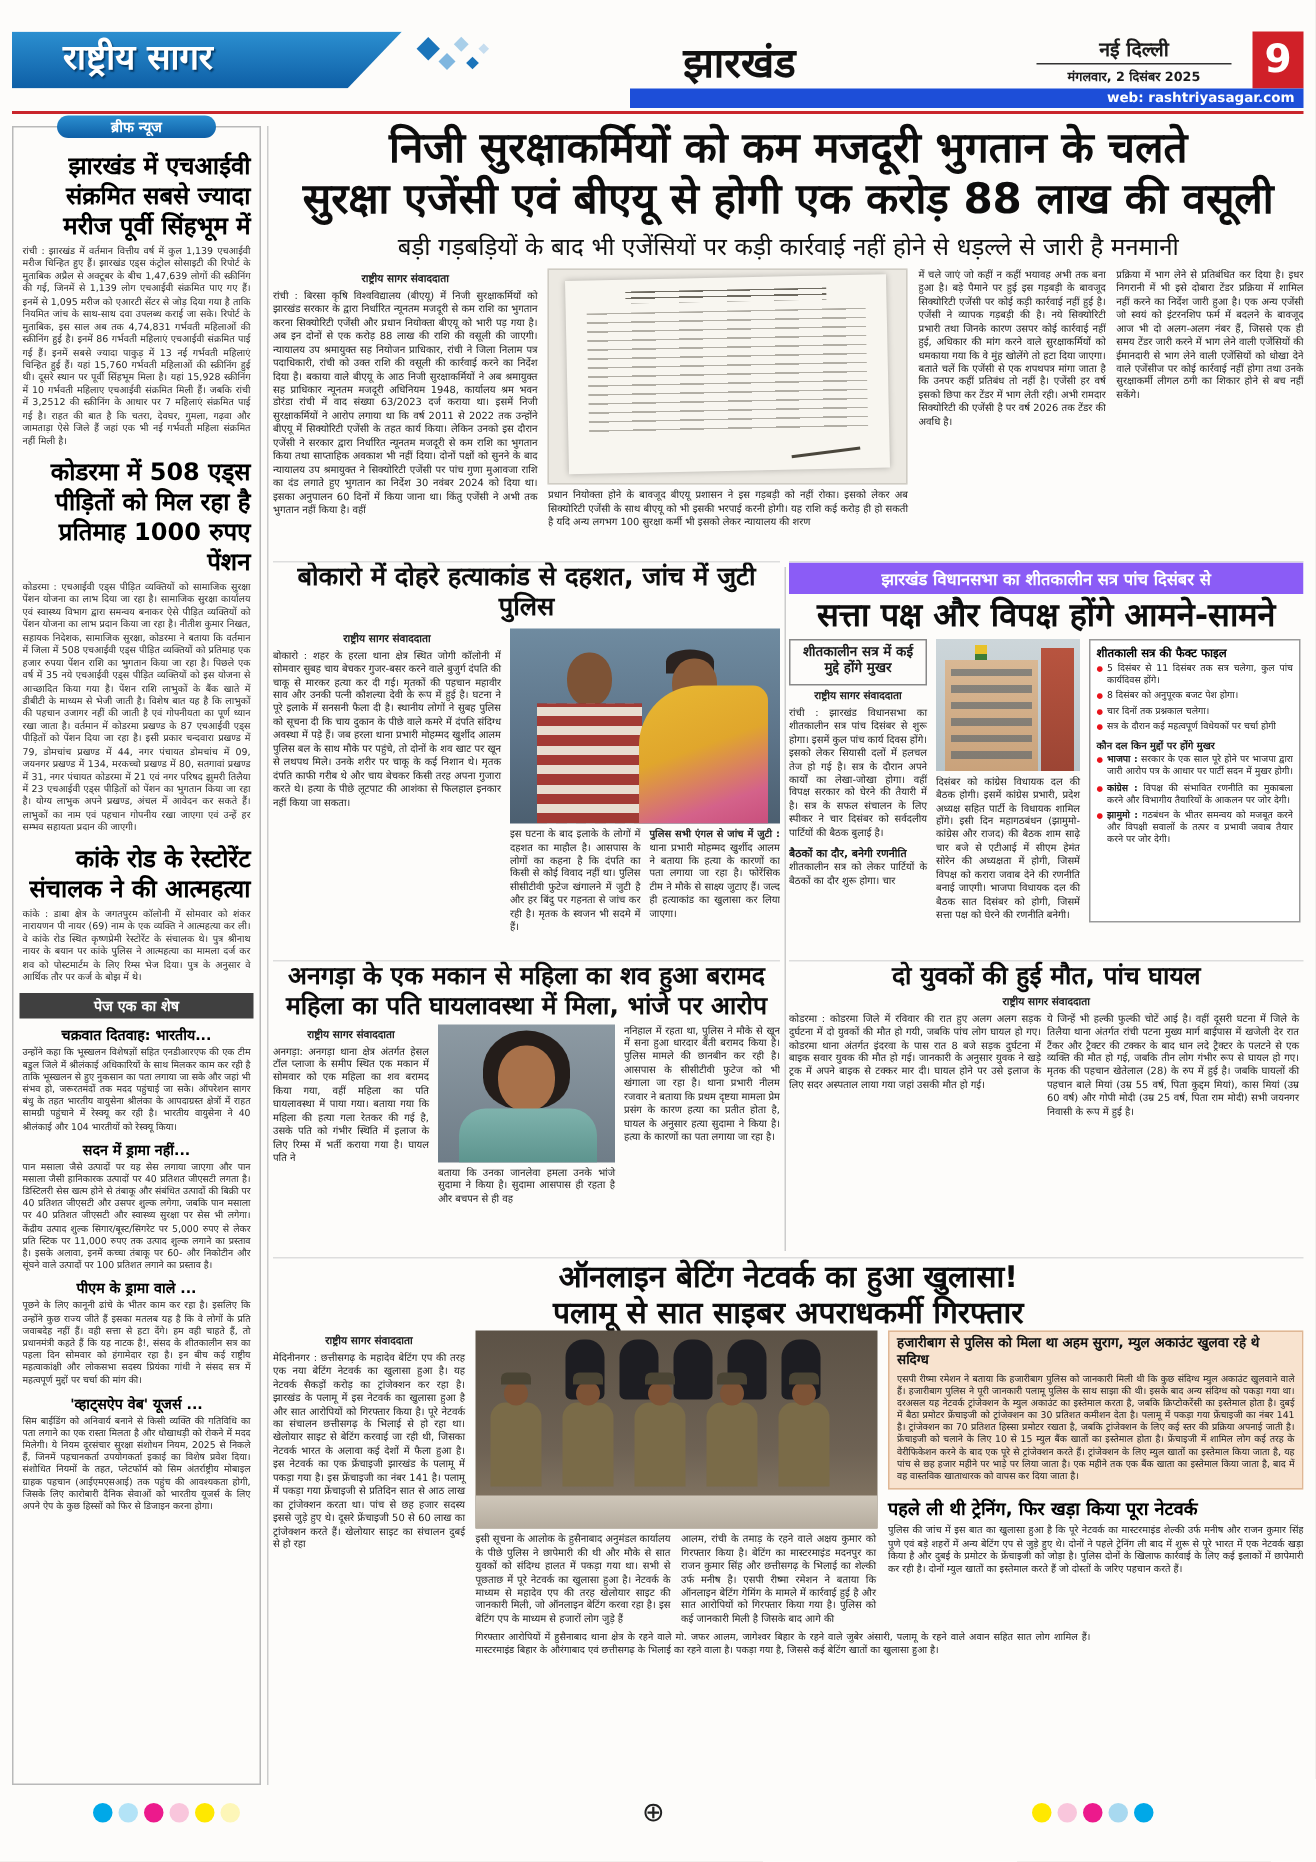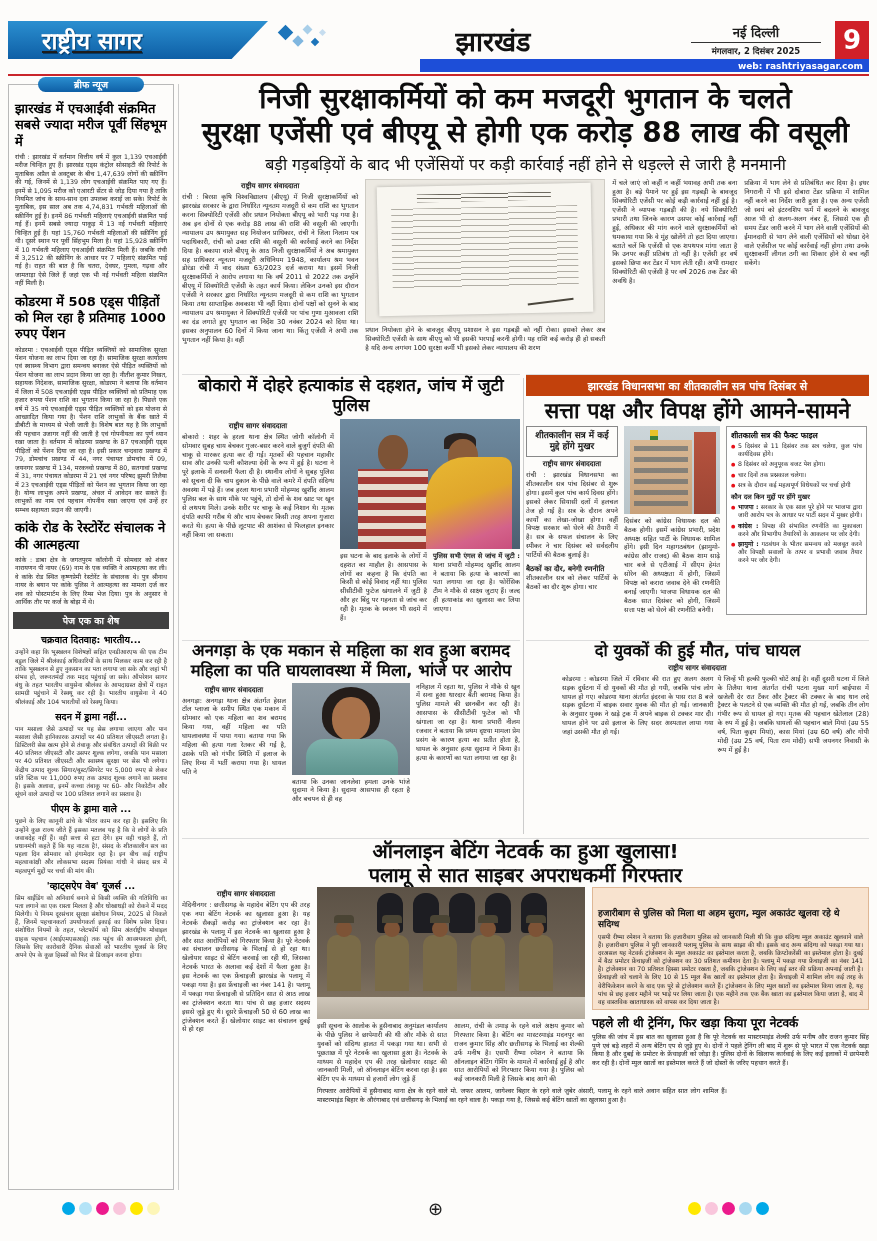--- a/index.html
+++ b/index.html
@@ -1,39 +1,39 @@
 <!DOCTYPE html>
 <html lang="hi"><head>
 <meta charset="utf-8">
 <style>
   html,body{margin:0;padding:0;background:#e9e7e2;}
   .page{position:relative;width:877px;height:1241px;margin:0 auto;background:#fdfcfa;
         font-family:"DejaVu Sans","Liberation Sans",sans-serif;color:#1c1c1c;overflow:hidden;}
   
   .masthead{position:absolute;left:8px;top:21px;width:861px;height:38px;background:linear-gradient(90deg,#dcdcdc 0%,#eceode 40%,#f2f2f2 100%);}
   .logo-blk{position:absolute;left:0;top:0;width:260px;height:38px;background:linear-gradient(180deg,#2b8fd0,#0e5fa6);
-            clip-path:polygon(0 0,100% 0,86% 100%,0 100%);display:flex;align-items:center;text-decoration:underline;}
+            clip-path:polygon(0 0,100% 0,86% 100%,0 100%);display:flex;}
   .logo-txt{color:#fff;font-weight:bold;font-size:23px;padding-left:34px;text-shadow:1px 1px 1px #063a66;white-space:nowrap;}
   .diamond{position:absolute;width:11px;height:11px;transform:rotate(45deg);}
   .section-center{position:absolute;left:320px;top:0;width:330px;height:38px;display:flex;align-items:center;justify-content:center;}
   .section-title{font-size:27px;font-weight:bold;color:#111;}
   .dateline{position:absolute;right:48px;top:2px;width:130px;text-align:center;}
   .dateline .city{font-size:13px;font-weight:bold;border-bottom:1.5px solid #333;padding-bottom:1px;}
   .dateline .date{font-size:8.5px;font-weight:bold;margin-top:2px;}
   .pagenum{position:absolute;right:0;top:0;width:34px;height:38px;background:#d02028;color:#fff;
            font-size:26px;font-weight:bold;display:flex;align-items:center;justify-content:center;}
   .web-strip{position:absolute;left:420px;top:59px;width:449px;height:13px;background:#1d4ed8;color:#fff;
              font-size:9px;font-weight:bold;display:flex;align-items:center;justify-content:flex-end;padding-right:6px;box-sizing:border-box;}
   .red-rule{position:absolute;left:8px;top:74px;width:861px;height:2px;background:#c9252b;}
   
   .sidebar{position:absolute;left:8px;top:84px;width:166px;height:1106px;border:1px solid #b9b9b9;
            box-sizing:border-box;padding:12px 6px 4px 6px;overflow:hidden;}
   .brief-pill{position:absolute;left:38px;top:77px;width:106px;height:15px;background:linear-gradient(180deg,#2b8fd0,#0e5fa6);
               border-radius:8px;color:#fff;font-size:9.5px;font-weight:bold;display:flex;align-items:center;justify-content:center;z-index:3;}
-  .brief h3{margin:4px 0 3px 0;font-size:13px;line-height:1.25;color:#000;}
+  .brief h3{margin:4px 0 3px 0;font-size:16px;line-height:1.25;color:#000;text-align:right;}
   .brief p{margin:0 0 6px 0;font-size:6.3px;line-height:1.34;text-align:justify;color:#2a2a2a;}
   .blackband{background:#404040;color:#fff;text-align:center;font-size:9.5px;font-weight:bold;padding:2px 0;margin:4px -2px 3px -2px;}
   .cont h4{margin:4px 0 2px 0;font-size:9.5px;text-align:center;color:#000;}
   .cont p{margin:0 0 4px 0;font-size:6.2px;line-height:1.32;text-align:justify;color:#2a2a2a;}
   
   .byline{font-size:7px;font-weight:bold;text-align:center;margin:2px 0 3px 0;color:#222;}
   .body-txt{font-size:6.6px;line-height:1.35;text-align:justify;color:#222;margin:0;}
   .caption{font-size:6.6px;line-height:1.35;text-align:justify;color:#222;margin:3px 0 0 0;}
   .hl-center{text-align:center;color:#0d0d0d;margin:0;}
   
@@ -63,21 +63,21 @@
   .man-body{position:absolute;left:18px;top:50px;width:70px;height:80px;
             background:repeating-linear-gradient(0deg,#a33b35 0 7px,#e8ddd0 7px 13px),repeating-linear-gradient(90deg,rgba(120,30,30,.55) 0 7px,rgba(240,235,225,.35) 7px 13px);}
   .woman-head{position:absolute;right:42px;top:20px;width:30px;height:34px;border-radius:48%;background:#8a5c3a;}
   .woman-sari{position:absolute;right:8px;top:38px;width:86px;height:92px;border-radius:40px 10px 0 0;
               background:linear-gradient(160deg,#e8b832 0%,#e0a62c 45%,#d4628a 80%,#c94f7d 100%);}
   .woman-hair{position:absolute;right:44px;top:14px;width:32px;height:16px;border-radius:50% 50% 0 0;background:#2b2320;}
   .bk-below{display:flex;gap:6px;margin-top:3px;}
   .bk-below p{width:87px;}
   .inline-b{font-weight:bold;}
   .assembly{position:absolute;left:526px;top:374px;width:343px;height:262px;overflow:hidden;border-top:1px solid #ddd;}
-  .kicker-red{background:#c2410c;color:#fff;font-size:11px;font-weight:bold;text-align:center;padding:3px 0;}
+  .kicker-red{background:#8b5cf6;color:#fff;font-size:11px;font-weight:bold;text-align:center;padding:3px 0;}
   .assembly h2{font-size:21.5px;line-height:1.15;margin:3px 0 2px 0;}
   .as-row{display:flex;gap:6px;}
   .as-c1{width:92px;}
   .box-title{border:1px solid #888;padding:3px 2px;font-size:9px;font-weight:bold;text-align:center;line-height:1.3;margin-bottom:2px;}
   .as-sub2{font-size:7.2px;font-weight:bold;margin:3px 0 1px 0;}
   .as-c2{width:96px;}
   .bldg-photo{width:96px;height:88px;position:relative;overflow:hidden;background:linear-gradient(180deg,#cdd6da 0%,#b8c4c9 100%);}
   .bldg-main{position:absolute;left:6px;top:14px;width:62px;height:74px;background:linear-gradient(180deg,#d9b894 0%,#c9a27b 100%);}
   .bldg-win{position:absolute;left:10px;top:20px;width:54px;height:60px;
             background:repeating-linear-gradient(180deg,rgba(70,90,105,.55) 0 5px,transparent 5px 11px);}
@@ -93,40 +93,40 @@
   .anagada h2,.accident h2{font-size:16.5px;line-height:1.2;}
   .an-row{display:flex;gap:6px;margin-top:2px;}
   .an-c1{width:104px;}
   .an-c2{width:118px;}
   .an-c3{width:104px;}
   .woman-photo{width:118px;height:92px;position:relative;overflow:hidden;background:linear-gradient(180deg,#8d9aa3,#6f7d88);}
   .wp-hair{position:absolute;left:30px;top:4px;width:58px;height:52px;border-radius:50% 50% 40% 40%;background:#241d1a;}
   .wp-face{position:absolute;left:40px;top:14px;width:38px;height:44px;border-radius:48%;background:#a8714a;}
   .wp-shirt{position:absolute;left:14px;top:56px;width:92px;height:36px;border-radius:18px 18px 0 0;background:linear-gradient(180deg,#7fb3ad,#5d948e);}
   .accident{position:absolute;left:526px;top:640px;width:343px;height:196px;overflow:hidden;border-top:1px solid #ddd;}
-  .ac-row{display:flex;gap:4px;margin-top:2px;margin-left:36px;}
+  .ac-row{display:flex;gap:4px;margin-top:2px;}
   .ac-row p{width:168px;}
   
   .betting{position:absolute;left:182px;top:838px;width:687px;height:356px;overflow:hidden;border-top:1px solid #ddd;}
   .betting h1{font-size:20px;line-height:1.2;}
   .kicker-maroon{background:#8e0f0f;color:#ffefc9;font-size:12.5px;font-weight:bold;text-align:center;padding:3px 0;margin:4px 0;}
   .bt-row{display:flex;gap:7px;}
   .bt-c1{width:128px;}
   .bt-mid{width:268px;}
   .bt-right{width:277px;}
   .police-photo{width:268px;height:132px;position:relative;overflow:hidden;background:linear-gradient(180deg,#5c5246 0%,#6e6254 60%,#8a7c68 100%);}
   .hood{position:absolute;top:6px;width:26px;height:40px;border-radius:12px 12px 4px 4px;background:#1d1d22;}
   .cop{position:absolute;top:48px;width:34px;height:56px;border-radius:10px 10px 0 0;background:#7a6b48;}
   .cop::before{content:"";position:absolute;left:9px;top:-14px;width:16px;height:16px;border-radius:50%;background:#7d5336;}
   .cop::after{content:"";position:absolute;left:7px;top:-20px;width:20px;height:8px;border-radius:4px 4px 0 0;background:#4a4434;}
   .ptable{position:absolute;left:0;bottom:0;width:100%;height:22px;background:linear-gradient(180deg,#cfc7ba,#b5ac9e);}
   .bt-below{display:flex;gap:7px;margin-top:3px;}
   .bt-below p{width:130px;}
   .pinkbox{background:#f8e3cf;border:1px solid #dfb795;padding:3px 5px;box-sizing:border-box;}
-  .pinkbox h5{margin:17px 0 2px 0;font-size:9px;line-height:1.25;color:#111;}
+  .pinkbox h5{margin:0 0 2px 0;font-size:9px;line-height:1.25;color:#111;}
   .pinkbox p{font-size:6.2px;line-height:1.32;text-align:justify;margin:0;}
   .training h4{margin:4px 0 2px 0;font-size:12px;color:#000;}
   .training p{font-size:6.4px;line-height:1.32;text-align:justify;margin:0;}
   .bottom-note{font-size:6.4px;line-height:1.35;text-align:justify;margin-top:3px;width:410px;}
   
   .footer-marks{position:absolute;left:0;top:1198px;width:877px;height:26px;}
   .dots{position:absolute;top:4px;display:flex;gap:4px;}
   .dots-left{left:62px;}
   .dots-right{left:688px;}
   .dot{width:13px;height:13px;border-radius:50%;}

